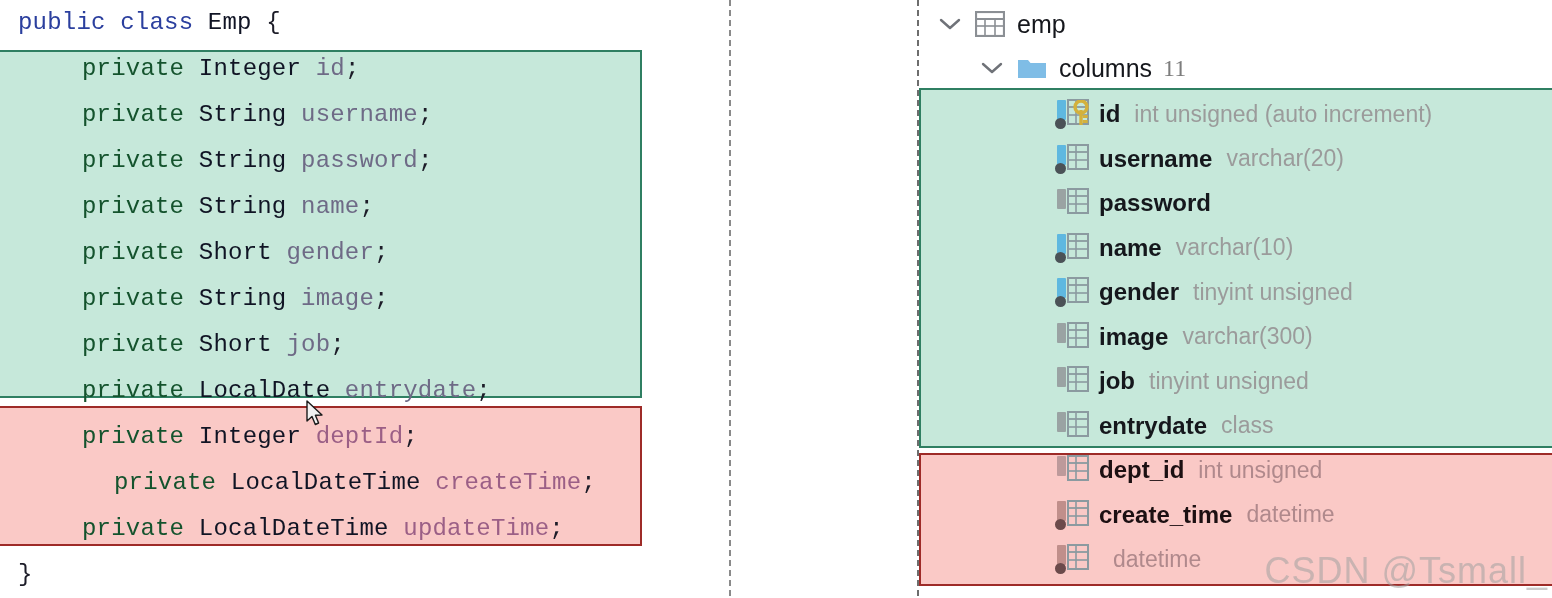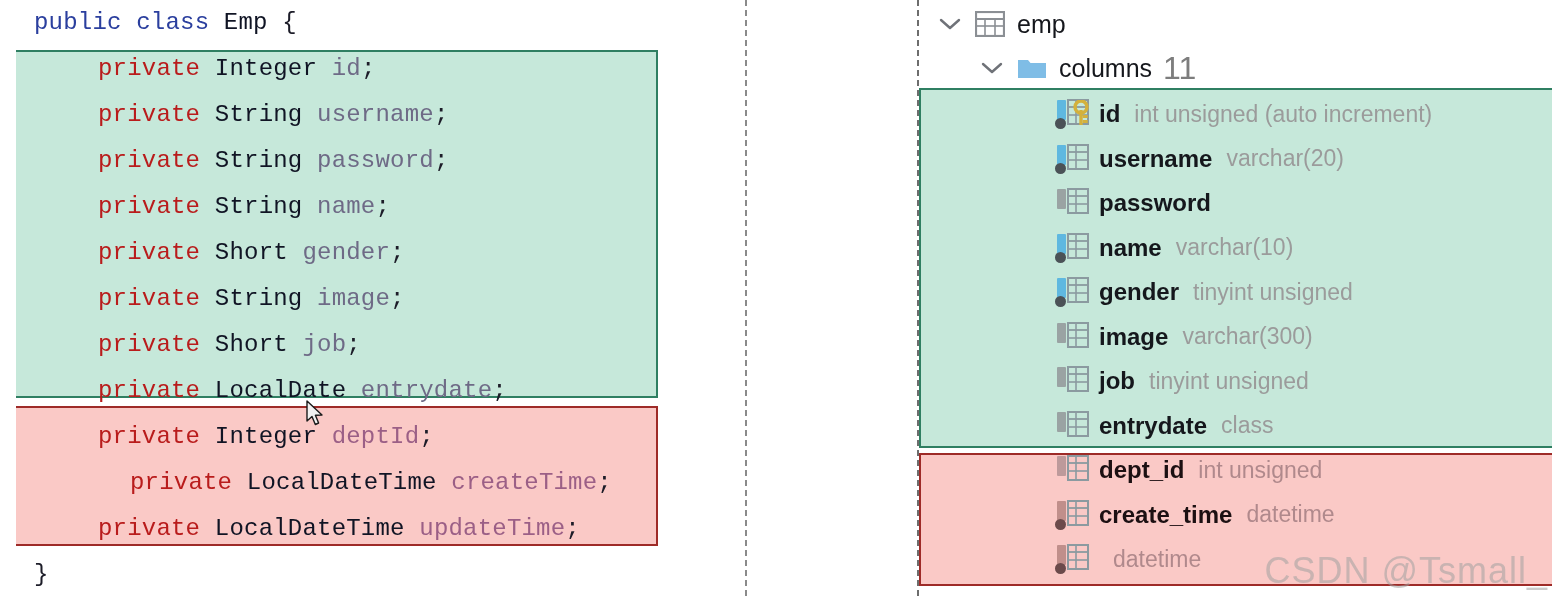--- a/index.html
+++ b/index.html
@@ -11,42 +11,42 @@
     width: 1552px;
     height: 598px;
     position: relative;
     overflow: hidden;
     font-family: "Liberation Sans", sans-serif;
   }
 
   
   #code-panel {
     position: absolute;
-    left: 16px;
+    left: 0px;
     top: 0px;
     width: 731px;
     height: 596px;
     border-right: 2px dashed #8a8a8a;
     box-sizing: border-box;
     background: #ffffff;
   }
   .code-line {
     position: absolute;
     left: 0;
     width: 641px;
     height: 46px;
     line-height: 46px;
     font-family: "Liberation Mono", "DejaVu Sans Mono", monospace;
     font-size: 24px;
     white-space: pre;
     letter-spacing: 0.2px;
   }
   .code-line .ind { display: inline-block; }
   .kw   { color: #2b3f9e; }
-  .kwp  { color: #b91c1c; }
+  .kwp  { color: #14532d; }
   .typ  { color: #101424; }
   .fld  { color: #6e6a86; }
   .fld-pink { color: #9b5f86; }
   .pnc  { color: #1c1c28; }
 
   
   #code-green-box {
     position: absolute;
     left: 0px;
     top: 50px;
@@ -115,24 +115,24 @@
     width: 26px; height: 26px;
     display: inline-flex; align-items: center; justify-content: center;
     flex: 0 0 auto;
   }
   .node-label {
     font-size: 25px;
     color: #15171c;
     font-family: "Liberation Sans", sans-serif;
   }
   .node-count {
-    font-size: 32px;
+    font-size: 24px;
     color: #7d7d7d;
     margin-left: 11px;
-    font-family: Liberation Sans, sans-serif;
+    font-family: Liberation Serif, serif;
   }
   .col-name {
     font-size: 24px;
     font-weight: bold;
     color: #15171c;
     font-family: "Liberation Sans", sans-serif;
   }
   .col-type {
     font-size: 23px;
     color: #9b9b9b;

